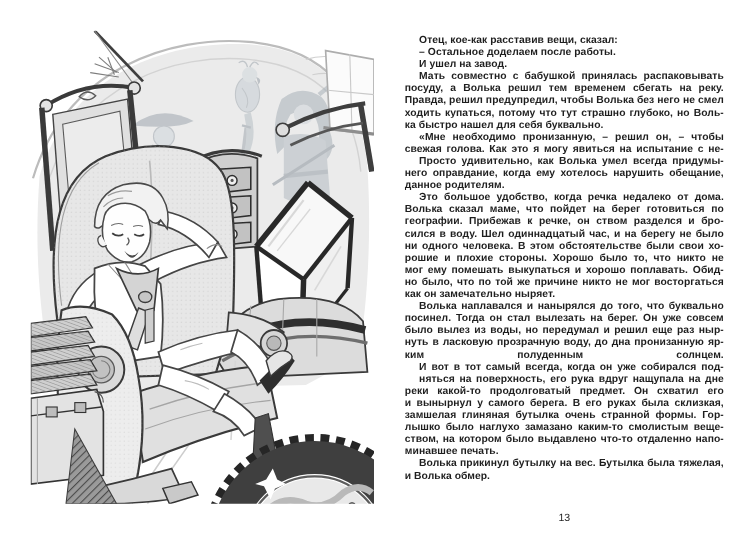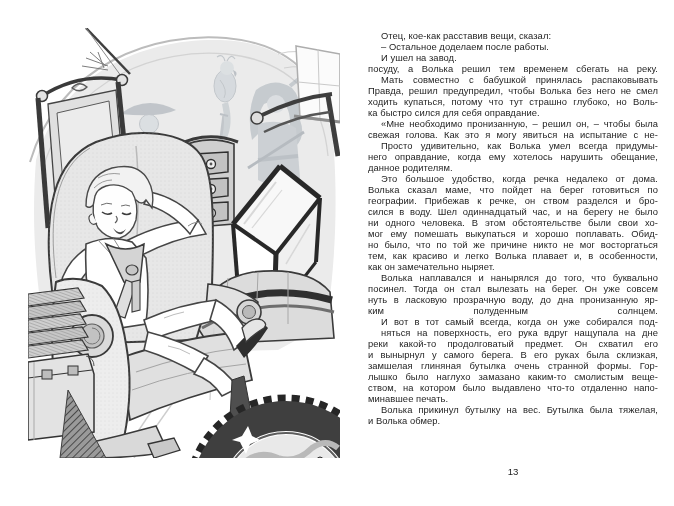--- a/index.html
+++ b/index.html
@@ -8,20 +8,21 @@
     background:#ffffff;
     font-family:"Liberation Sans", sans-serif;
     position:relative; overflow:hidden;
   }
   .illustration-wrap {
     position:absolute; left:28px; top:28px; width:312px; height:430px;
   }
   .text-col {
     position:absolute; left:368px; top:30px; width:290px;
     color:#1e1e1e;
+    font-weight:bold;
   }
   .line {
     font-size:9.4px; line-height:11px; height:11px;
     letter-spacing:0.05px;
     text-align:justify; text-align-last:justify;
     overflow:hidden; white-space:nowrap;
   }
   .line { white-space:normal; }
   .line.para-end { text-align-last:left; }
   .line.para-start { text-indent:13px; }
@@ -270,41 +271,42 @@
     <polygon points="214,408 220,398 224,408 232,412 222,416 218,426 212,414 204,412" fill="#ffffff"></polygon>
     <circle cx="292" cy="432" r="3" fill="#888" stroke="#333"></circle>
   </g>
 </svg>
 </div>
 
 <div class="text-col">
     <div class="line para-start para-end">Отец, кое-как расставив вещи, сказал:</div>
     <div class="line para-start para-end">– Остальное доделаем после работы.</div>
     <div class="line para-start para-end">И ушел на завод.</div>
+    <div class="line para-start">Мать совместно с бабушкой принялась распаковывать</div>
     <div class="line">посуду, а Волька решил тем временем сбегать на реку.</div>
-    <div class="line para-start">Мать совместно с бабушкой принялась распаковывать</div>
     <div class="line">Правда, решил предупредил, чтобы Волька без него не смел</div>
     <div class="line">ходить купаться, потому что тут страшно глубоко, но Воль-</div>
-    <div class="line para-end">ка быстро сился для себя оправдание.</div>
+    <div class="line para-end">ка быстро нашел для себя буквально.</div>
     <div class="line para-start">«Мне необходимо пронизанную, – решил он, – чтобы была</div>
     <div class="line">свежая голова. Как это я могу явиться на испытание с не-</div>
     <div class="line para-start">Просто удивительно, как Волька умел всегда придумы-</div>
     <div class="line">него оправдание, когда ему хотелось нарушить обещание,</div>
     <div class="line para-end">данное родителям.</div>
     <div class="line para-start">Это большое удобство, когда речка недалеко от дома.</div>
     <div class="line">Волька сказал маме, что пойдет на берег готовиться по</div>
     <div class="line">географии. Прибежав к речке, он ством разделся и бро-</div>
     <div class="line">сился в воду. Шел одиннадцатый час, и на берегу не было</div>
     <div class="line">ни одного человека. В этом обстоятельстве были свои хо-</div>
+    <div class="line">рошие и плохие стороны. Хорошо было то, что никто не</div>
     <div class="line">мог ему помешать выкупаться и хорошо поплавать. Обид-</div>
     <div class="line">но было, что по той же причине никто не мог восторгаться</div>
-    <div class="line">тем, как красиво и легко Волька плавает и, в особенности,</div>
     <div class="line para-end">как он замечательно ныряет.</div>
     <div class="line para-start">Волька наплавался и нанырялся до того, что буквально</div>
     <div class="line">посинел. Тогда он стал вылезать на берег. Он уже совсем</div>
+    <div class="line">было вылез из воды, но передумал и решил еще раз ныр-</div>
     <div class="line">нуть в ласковую прозрачную воду, до дна пронизанную яр-</div>
     <div class="line">ким полуденным солнцем.</div>
     <div class="line para-start">И вот в тот самый всегда, когда он уже собирался под-</div>
     <div class="line para-start">няться на поверхность, его рука вдруг нащупала на дне</div>
     <div class="line">реки какой-то продолговатый предмет. Он схватил его</div>
     <div class="line">и вынырнул у самого берега. В его руках была склизкая,</div>
     <div class="line">замшелая глиняная бутылка очень странной формы. Гор-</div>
     <div class="line">лышко было наглухо замазано каким-то смолистым веще-</div>
     <div class="line">ством, на котором было выдавлено что-то отдаленно напо-</div>
     <div class="line para-end">минавшее печать.</div>

